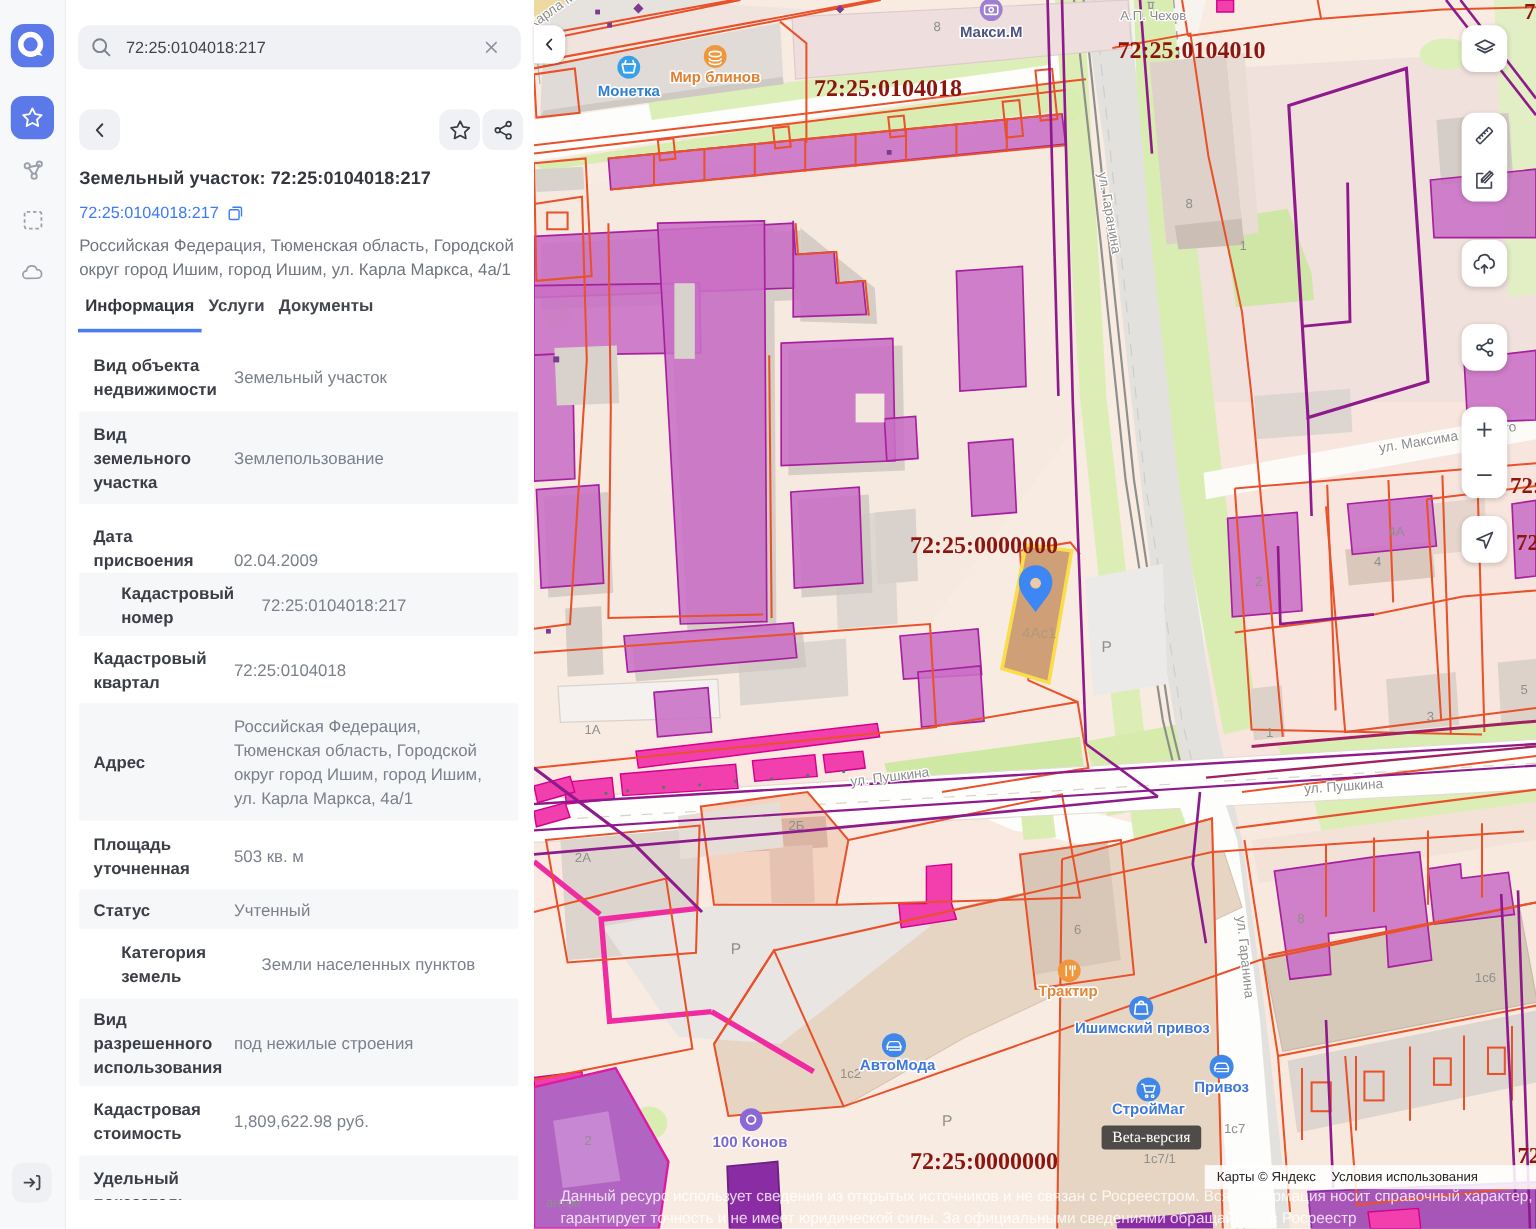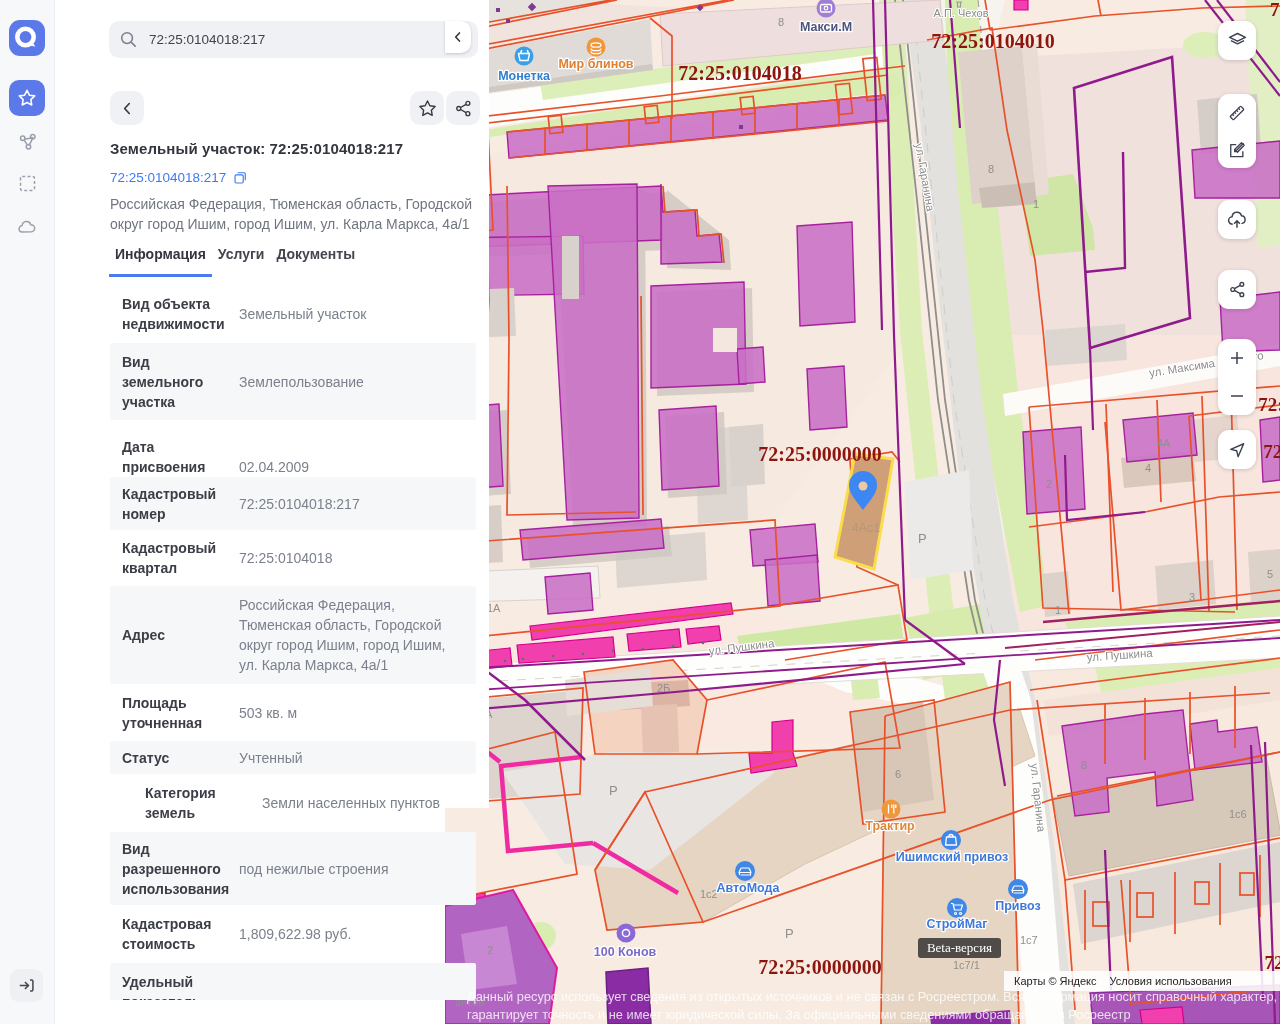--- a/index.html
+++ b/index.html
@@ -4,21 +4,21 @@
 <title>НСПД</title>
 <style>
   * { margin:0; padding:0; box-sizing:border-box; }
   html,body { width:1280px; height:1024px; overflow:hidden; font-family:"Liberation Sans", sans-serif; background:#fff; }
   .app { position:relative; width:1280px; height:1024px; }
   .rail { position:absolute; left:0; top:0; width:55px; height:1024px; background:#f7f8fa; border-right:1px solid #eceef1; z-index:30; }
   .logo { position:absolute; left:9px; top:20px; width:36px; height:36px; background:#5b79e9; border-radius:11px; }
   .railbtn { position:absolute; left:9px; width:36px; height:36px; border-radius:10px; display:flex; align-items:center; justify-content:center; }
   .railbtn.active { background:#5b79e9; }
   .exitbtn { position:absolute; left:10px; top:969px; width:33px; height:33px; background:#eef0f3; border-radius:9px; display:flex; align-items:center; justify-content:center; }
-  .panel { position:absolute; left:56px; top:0; width:389px; height:808px; background:#fff; z-index:20;margin-left:44px; }
+  .panel { position:absolute; left:56px; top:0; width:389px; height:808px; background:#fff; z-index:20; }
   .search { position:absolute; left:9px; top:21px; width:369px; height:37px; background:#eff1f4; border-radius:10px; display:flex; align-items:center; }
   .search .stext { font-size:13.5px; color:#3f434c; margin-left:11px; }
   .sqbtn { position:absolute; width:34px; height:34px; background:#eff1f4; border-radius:10px; display:flex; align-items:center; justify-content:center; }
   .title { position:absolute; left:10px; top:140px; font-size:15px; letter-spacing:-0.1px; font-weight:700; color:#33363e; letter-spacing:0.1px; }
   .cadlink { position:absolute; left:10px; top:170px; font-size:13.5px; color:#3d7bf5; display:flex; align-items:center; gap:7px; }
   .addr { position:absolute; left:10px; top:195px; width:366px; font-size:14px; color:#70757f; line-height:19.5px; }
   .tabs { position:absolute; left:9px; top:246px; display:flex; }
   .tab { font-size:14px; font-weight:700; color:#33363e; padding:0 6px 12px; }
   .tab.active { border-bottom:3px solid #4a7cf0; }
   .tbl { position:absolute; left:10px; top:284px; width:366px; }
@@ -472,21 +472,21 @@
           <div class="rv">Земельный участок</div>
         </div>
       <div class="row g" style="height:77px;">
           <div class="rl">Вид земельного участка</div>
           <div class="rv">Землепользование</div>
         </div>
       <div class="row" style="height:57px;align-items:flex-end;">
           <div class="rl">Дата присвоения</div>
           <div class="rv">02.04.2009</div>
         </div>
-      <div class="row g" style="height:53px;">
+      <div class="row g" style="height:53px;justify-content:flex-end;">
           <div class="rl">Кадастровый номер</div>
           <div class="rv">72:25:0104018:217</div>
         </div>
       <div class="row" style="height:56px;">
           <div class="rl">Кадастровый квартал</div>
           <div class="rv">72:25:0104018</div>
         </div>
       <div class="row g" style="height:98px;">
           <div class="rl">Адрес</div>
           <div class="rv">Российская Федерация, Тюменская область, Городской округ город Ишим, город Ишим, ул. Карла Маркса, 4а/1</div>

